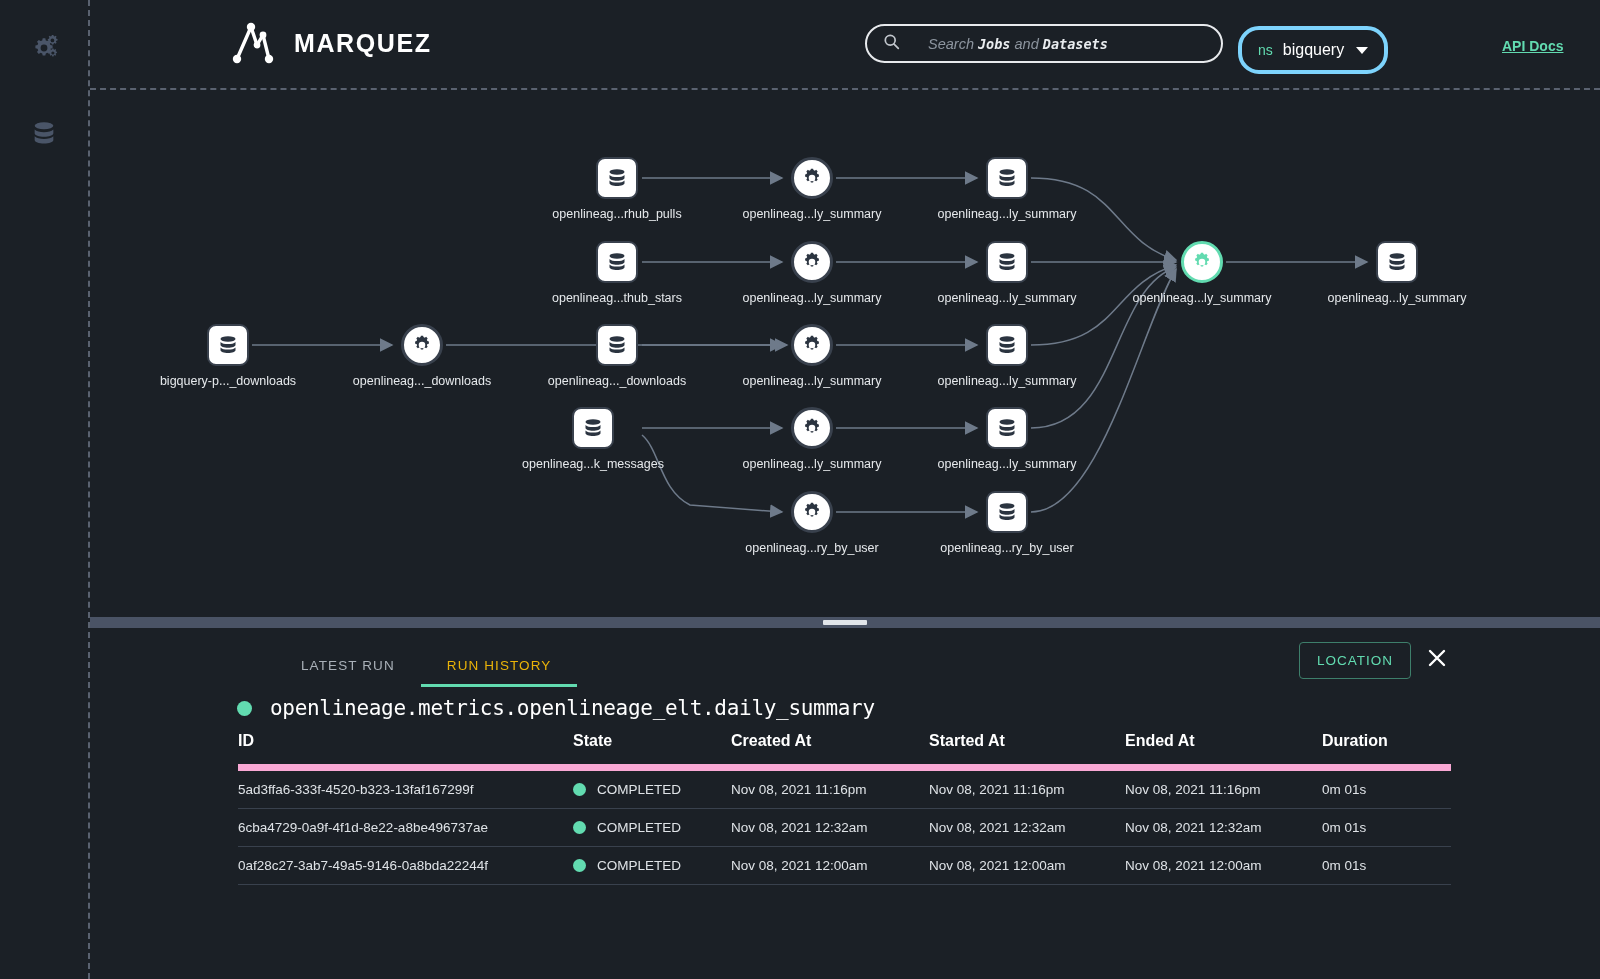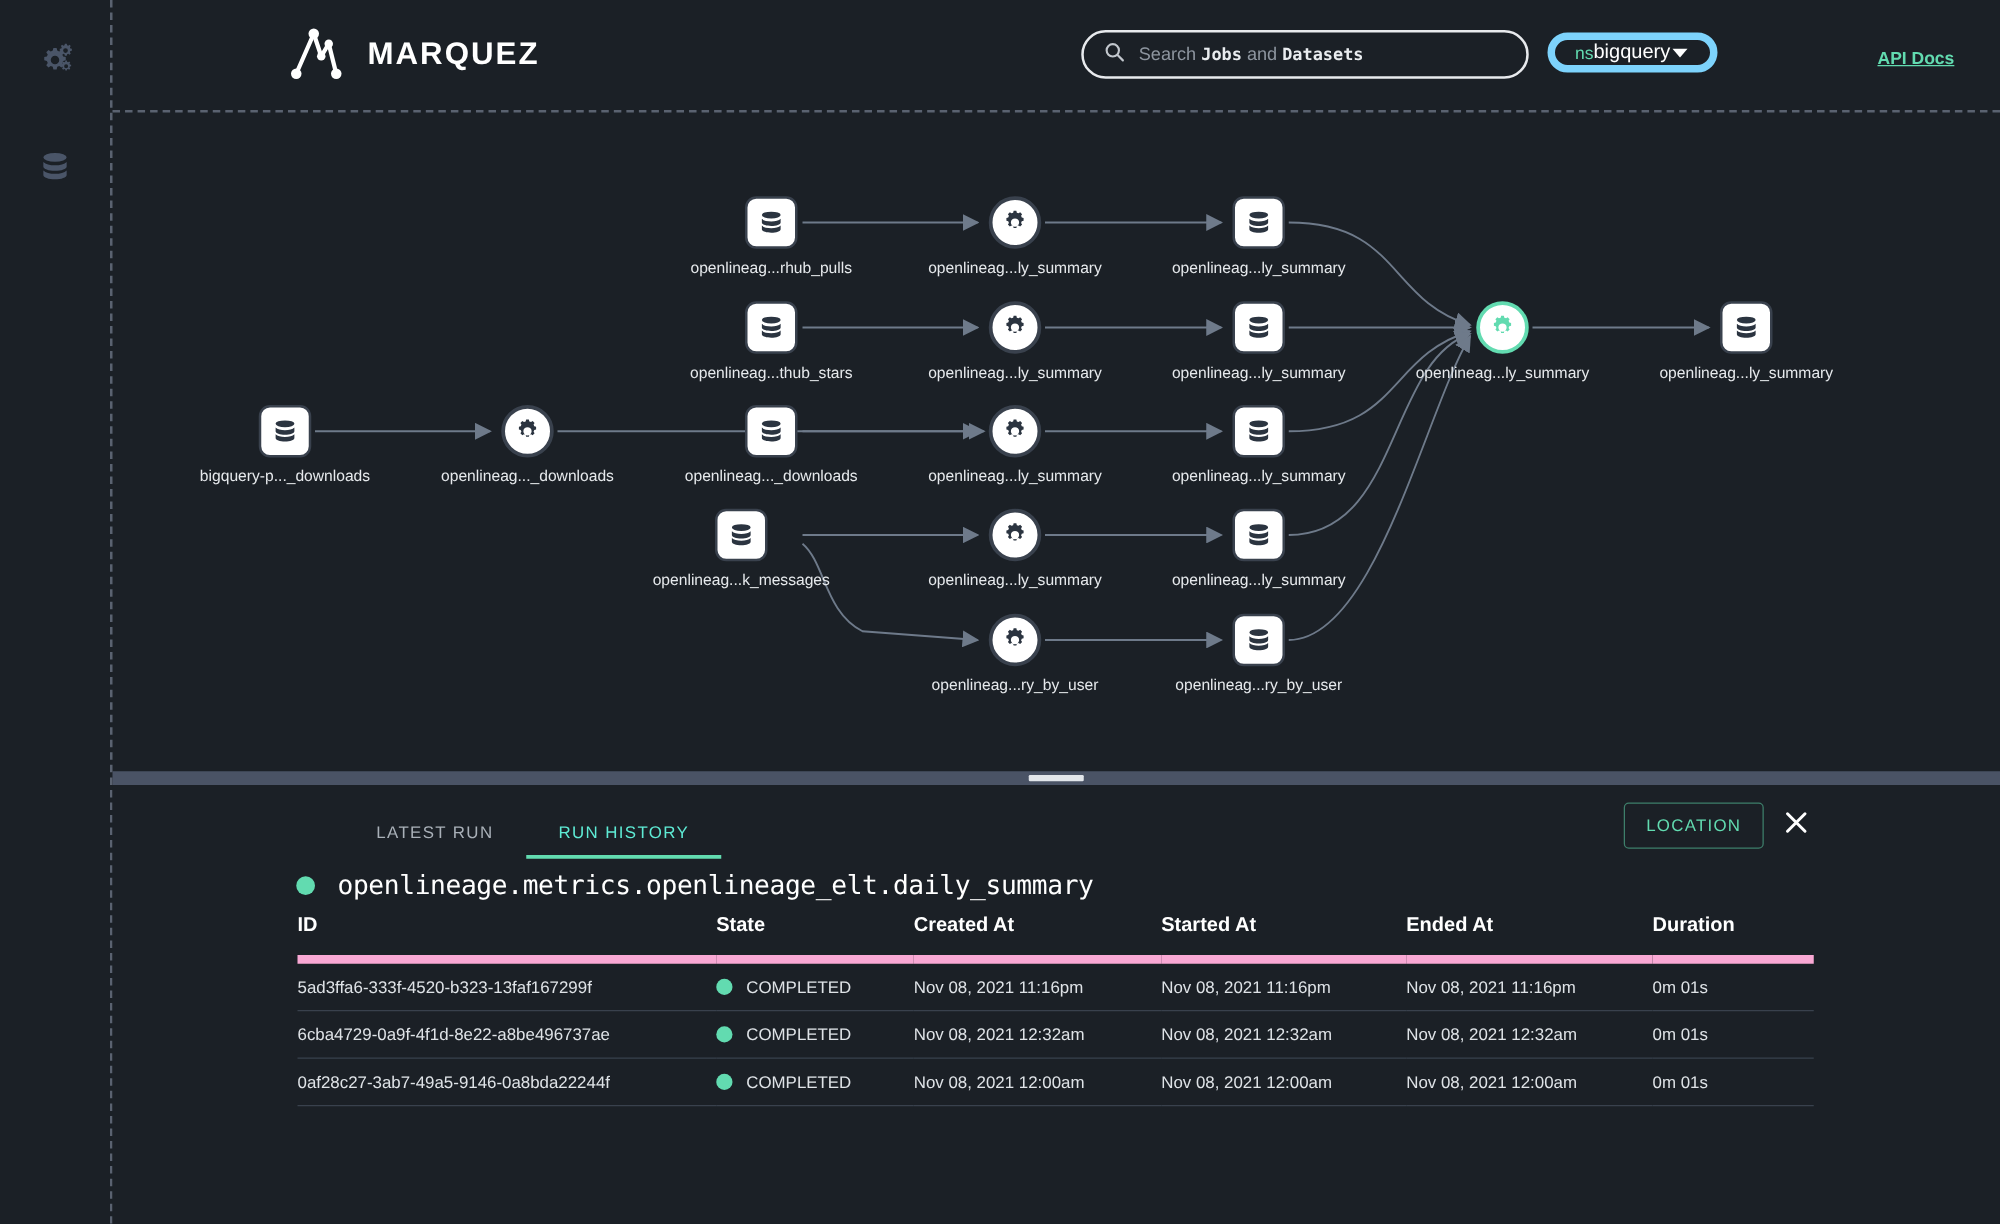--- a/index.html
+++ b/index.html
@@ -45,36 +45,37 @@
   }
   .brand-logo { width: 52px; height: 50px; }
   .brand-name {
     color: #ffffff; font-size: 25px; font-weight: bold;
     letter-spacing: 1.6px;
   }
   .search {
     position: absolute; left: 775px; top: 24px;
     width: 358px; height: 39px;
     border: 2px solid #e8eaed; border-radius: 20px;
-    display: flex; align-items: center; padding: 13px 16px; gap: 11px;
+    display: flex; align-items: center; padding: 13px 16px; gap: 28px;
     background: transparent;
+    font-style: italic;
   }
   .search svg { flex: 0 0 auto; color: #c2c7cd; }
   .search-ph {
     font-size: 14.5px; color: #8d959f; white-space: nowrap;
   }
   .search-ph b {
     color: #e9ecef; font-family: "DejaVu Sans Mono", monospace;
     font-weight: bold; font-size: 13.5px;
   }
   .ns-pill {
     position: absolute; left: 1148px; top: 26px;
-    height: 32px; min-width: 136px;
-    border: 6px solid #7dd3fc; border-radius: 21px;
-    display: flex; align-items: center; padding: 0 16px;
+    height: 48px; min-width: 136px;
+    border: 4px solid #7dd3fc; border-radius: 21px;
+    display: flex; align-items: center; gap: 10px; padding: 0 16px;
   }
   .ns-label { color: #62dbb0; font-size: 14px; }
   .ns-value { color: #ffffff; font-size: 16px; }
   .ns-caret {
     width: 0; height: 0; margin-left: 2px;
     border-left: 6px solid transparent; border-right: 6px solid transparent;
     border-top: 7px solid #ffffff;
   }
   .api-docs {
     position: absolute; left: 1412px; top: 38px;
@@ -123,21 +124,21 @@
   }
   .tabs {
     position: absolute; left: 185px; top: 20px;
     display: flex; gap: 0;
   }
   .tab {
     padding: 10px 26px 14px;
     font-size: 13.5px; letter-spacing: 1.1px;
     color: #a9b0b8; position: relative;
   }
-  .tab.active { color: #5eead4; }
+  .tab.active { color: #eab308; }
   .tab.active::after {
     content: ""; position: absolute; left: 0; right: 0; bottom: 0;
     height: 3px; background: #62dbb0;
   }
   .loc-btn {
     position: absolute; right: 189px; top: 14px;
     border: 1px solid #3e7f6b; border-radius: 4px;
     color: #62dbb0; font-size: 13.5px; letter-spacing: 1px;
     padding: 10px 17px; background: transparent;
   }

